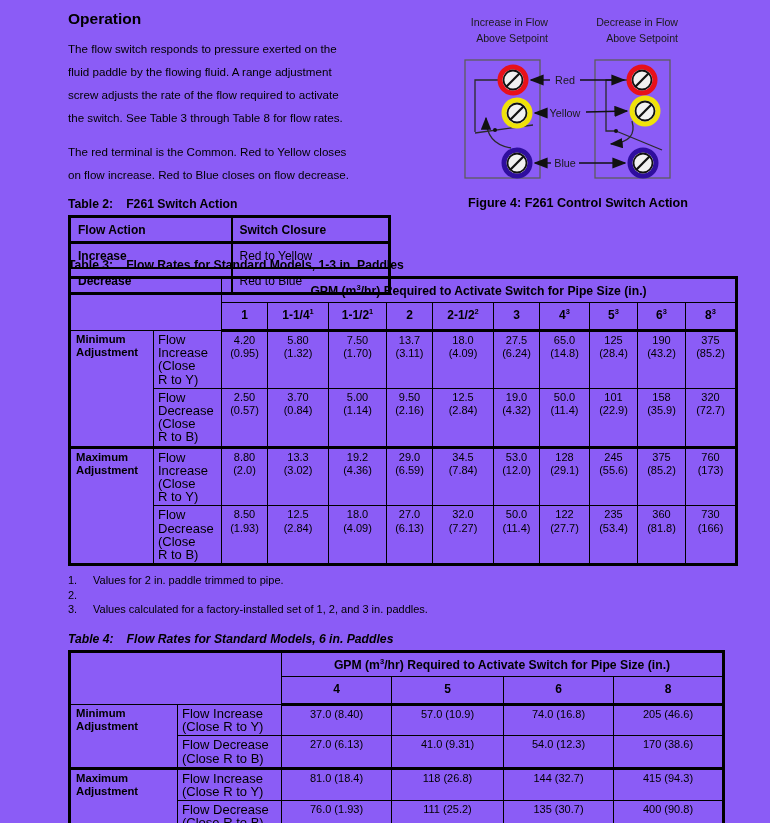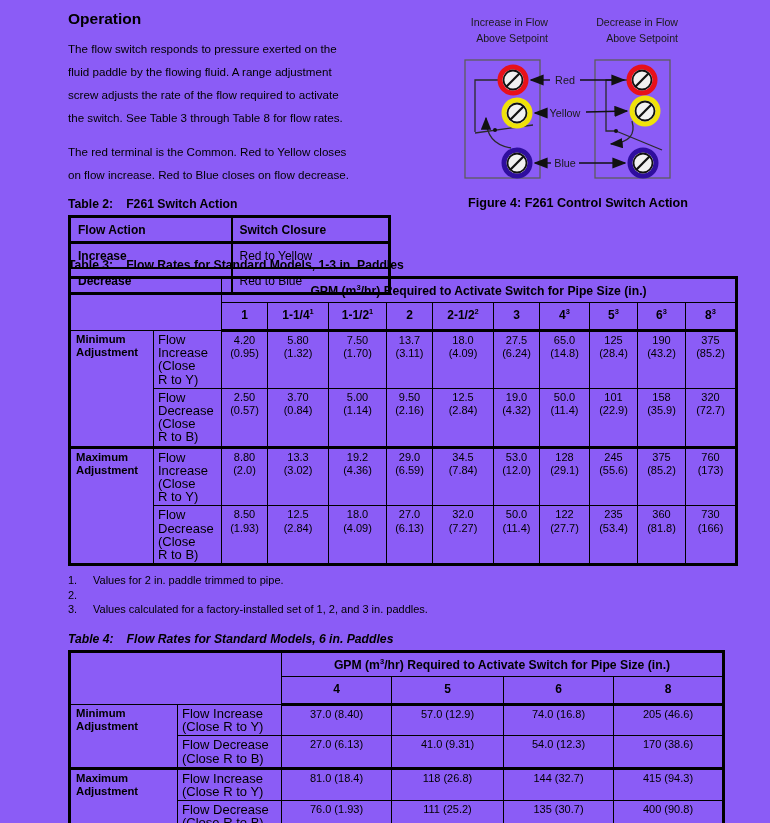--- a/index.html
+++ b/index.html
@@ -303,21 +303,21 @@
           <th>5</th>
           <th>6</th>
           <th>8</th>
         </tr>
         <tr>
           <th class="grp" rowspan="2">Minimum
 Adjustment</th>
           <td class="rlab">Flow Increase
 (Close R to Y)</td>
           <td class="val">37.0 (8.40)</td>
-          <td class="val">57.0 (12.9)</td>
+          <td class="val">57.0 (10.9)</td>
           <td class="val">74.0 (16.8)</td>
           <td class="val">205 (46.6)</td>
         </tr>
         <tr>
           <td class="rlab">Flow Decrease
 (Close R to B)</td>
           <td class="val">27.0 (6.13)</td>
           <td class="val">41.0 (9.31)</td>
           <td class="val">54.0 (12.3)</td>
           <td class="val">170 (38.6)</td>

